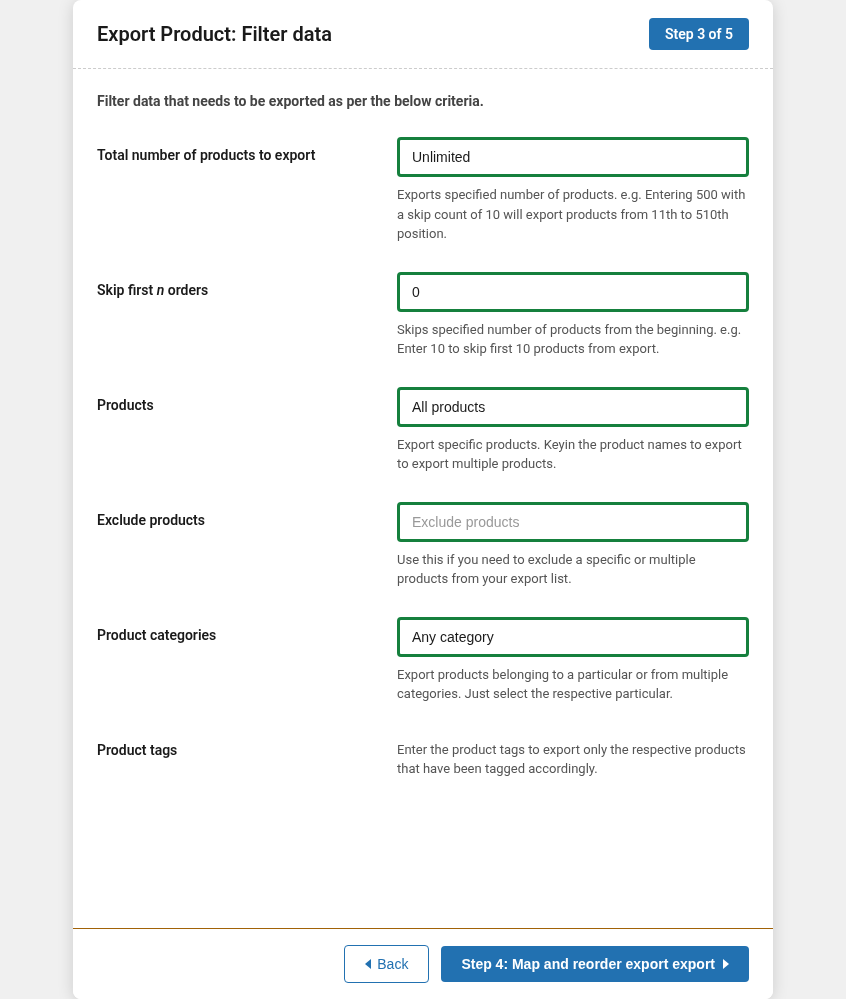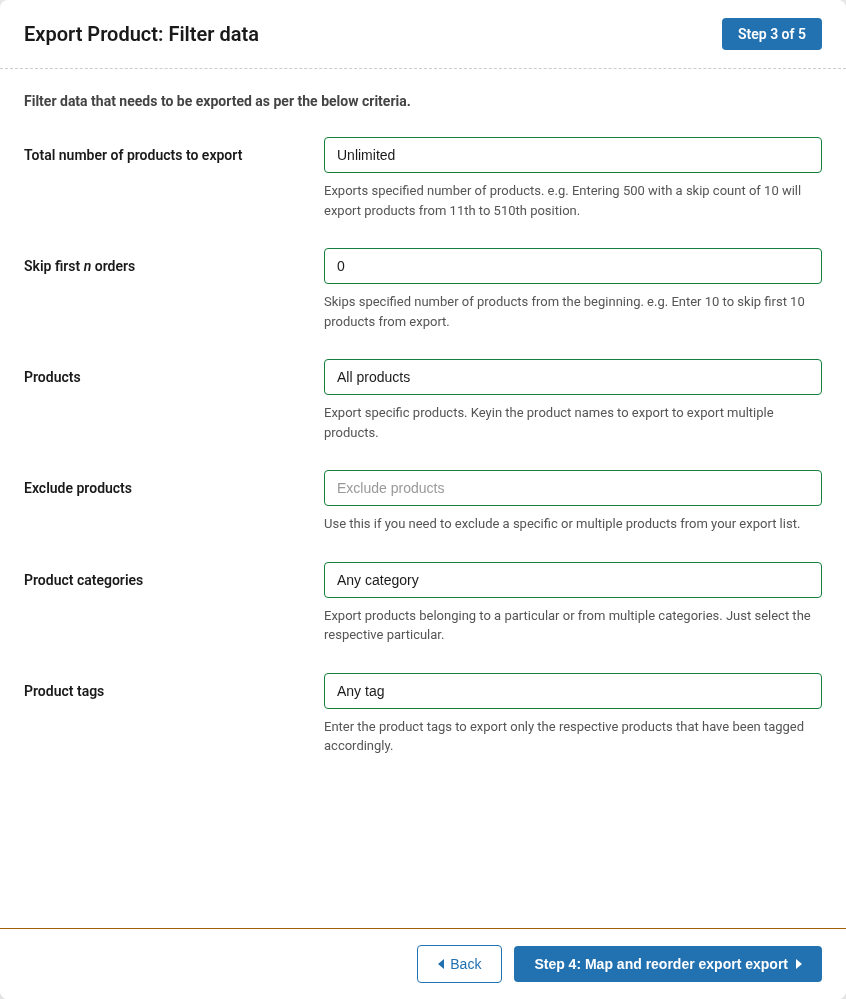--- a/index.html
+++ b/index.html
@@ -5,21 +5,21 @@
     * { box-sizing: border-box; margin: 0; padding: 0; }
     body {
       font-family: -apple-system, BlinkMacSystemFont, 'Segoe UI', Roboto, sans-serif;
       background: #f0f0f0;
       display: flex;
       justify-content: center;
       align-items: center;
       min-height: 100vh;
     }
     .window {
-      width: 846px;
+      width: 700px;
       min-height: 999px;
       background: #fff;
       border-radius: 8px;
       box-shadow: 0 2px 16px rgba(0,0,0,0.15);
       display: flex;
       flex-direction: column;
       overflow: hidden;
     }
     .header {
       display: flex;
@@ -68,21 +68,21 @@
     }
     .form-label em {
       font-style: italic;
       font-weight: 600;
     }
     .form-field {
       flex: 1;
     }
     .form-input {
       width: 100%;
-      border: 1px solid #15803d;
+      border: 3px solid #15803d;
       border-radius: 4px;
       padding: 9px 12px;
       font-size: 14px;
       color: #1a1a1a;
       background: #fff;
       outline: none;
       appearance: none;
     }
     .form-input::placeholder {
       color: #999;
@@ -198,21 +198,20 @@
       <div class="form-label">Product categories</div>
       <div class="form-field">
         <input class="form-input" type="text" placeholder="Any category" value="Any category" style="">
         <p class="form-help">Export products belonging to a particular or from multiple categories. Just select the respective particular.</p>
       </div>
     </div>
 
     <div class="form-row">
       <div class="form-label">Product tags</div>
       <div class="form-field">
-        <input class="form-input" type="text" placeholder="Any tag" value="Any tag" style="">
         <p class="form-help">Enter the product tags to export only the respective products that have been tagged accordingly.</p>
       </div>
     </div>
 
   </div>
 
   <div class="footer">
     <button class="btn-back">
       <span class="chevron-left"></span>
       <span>Back</span>

